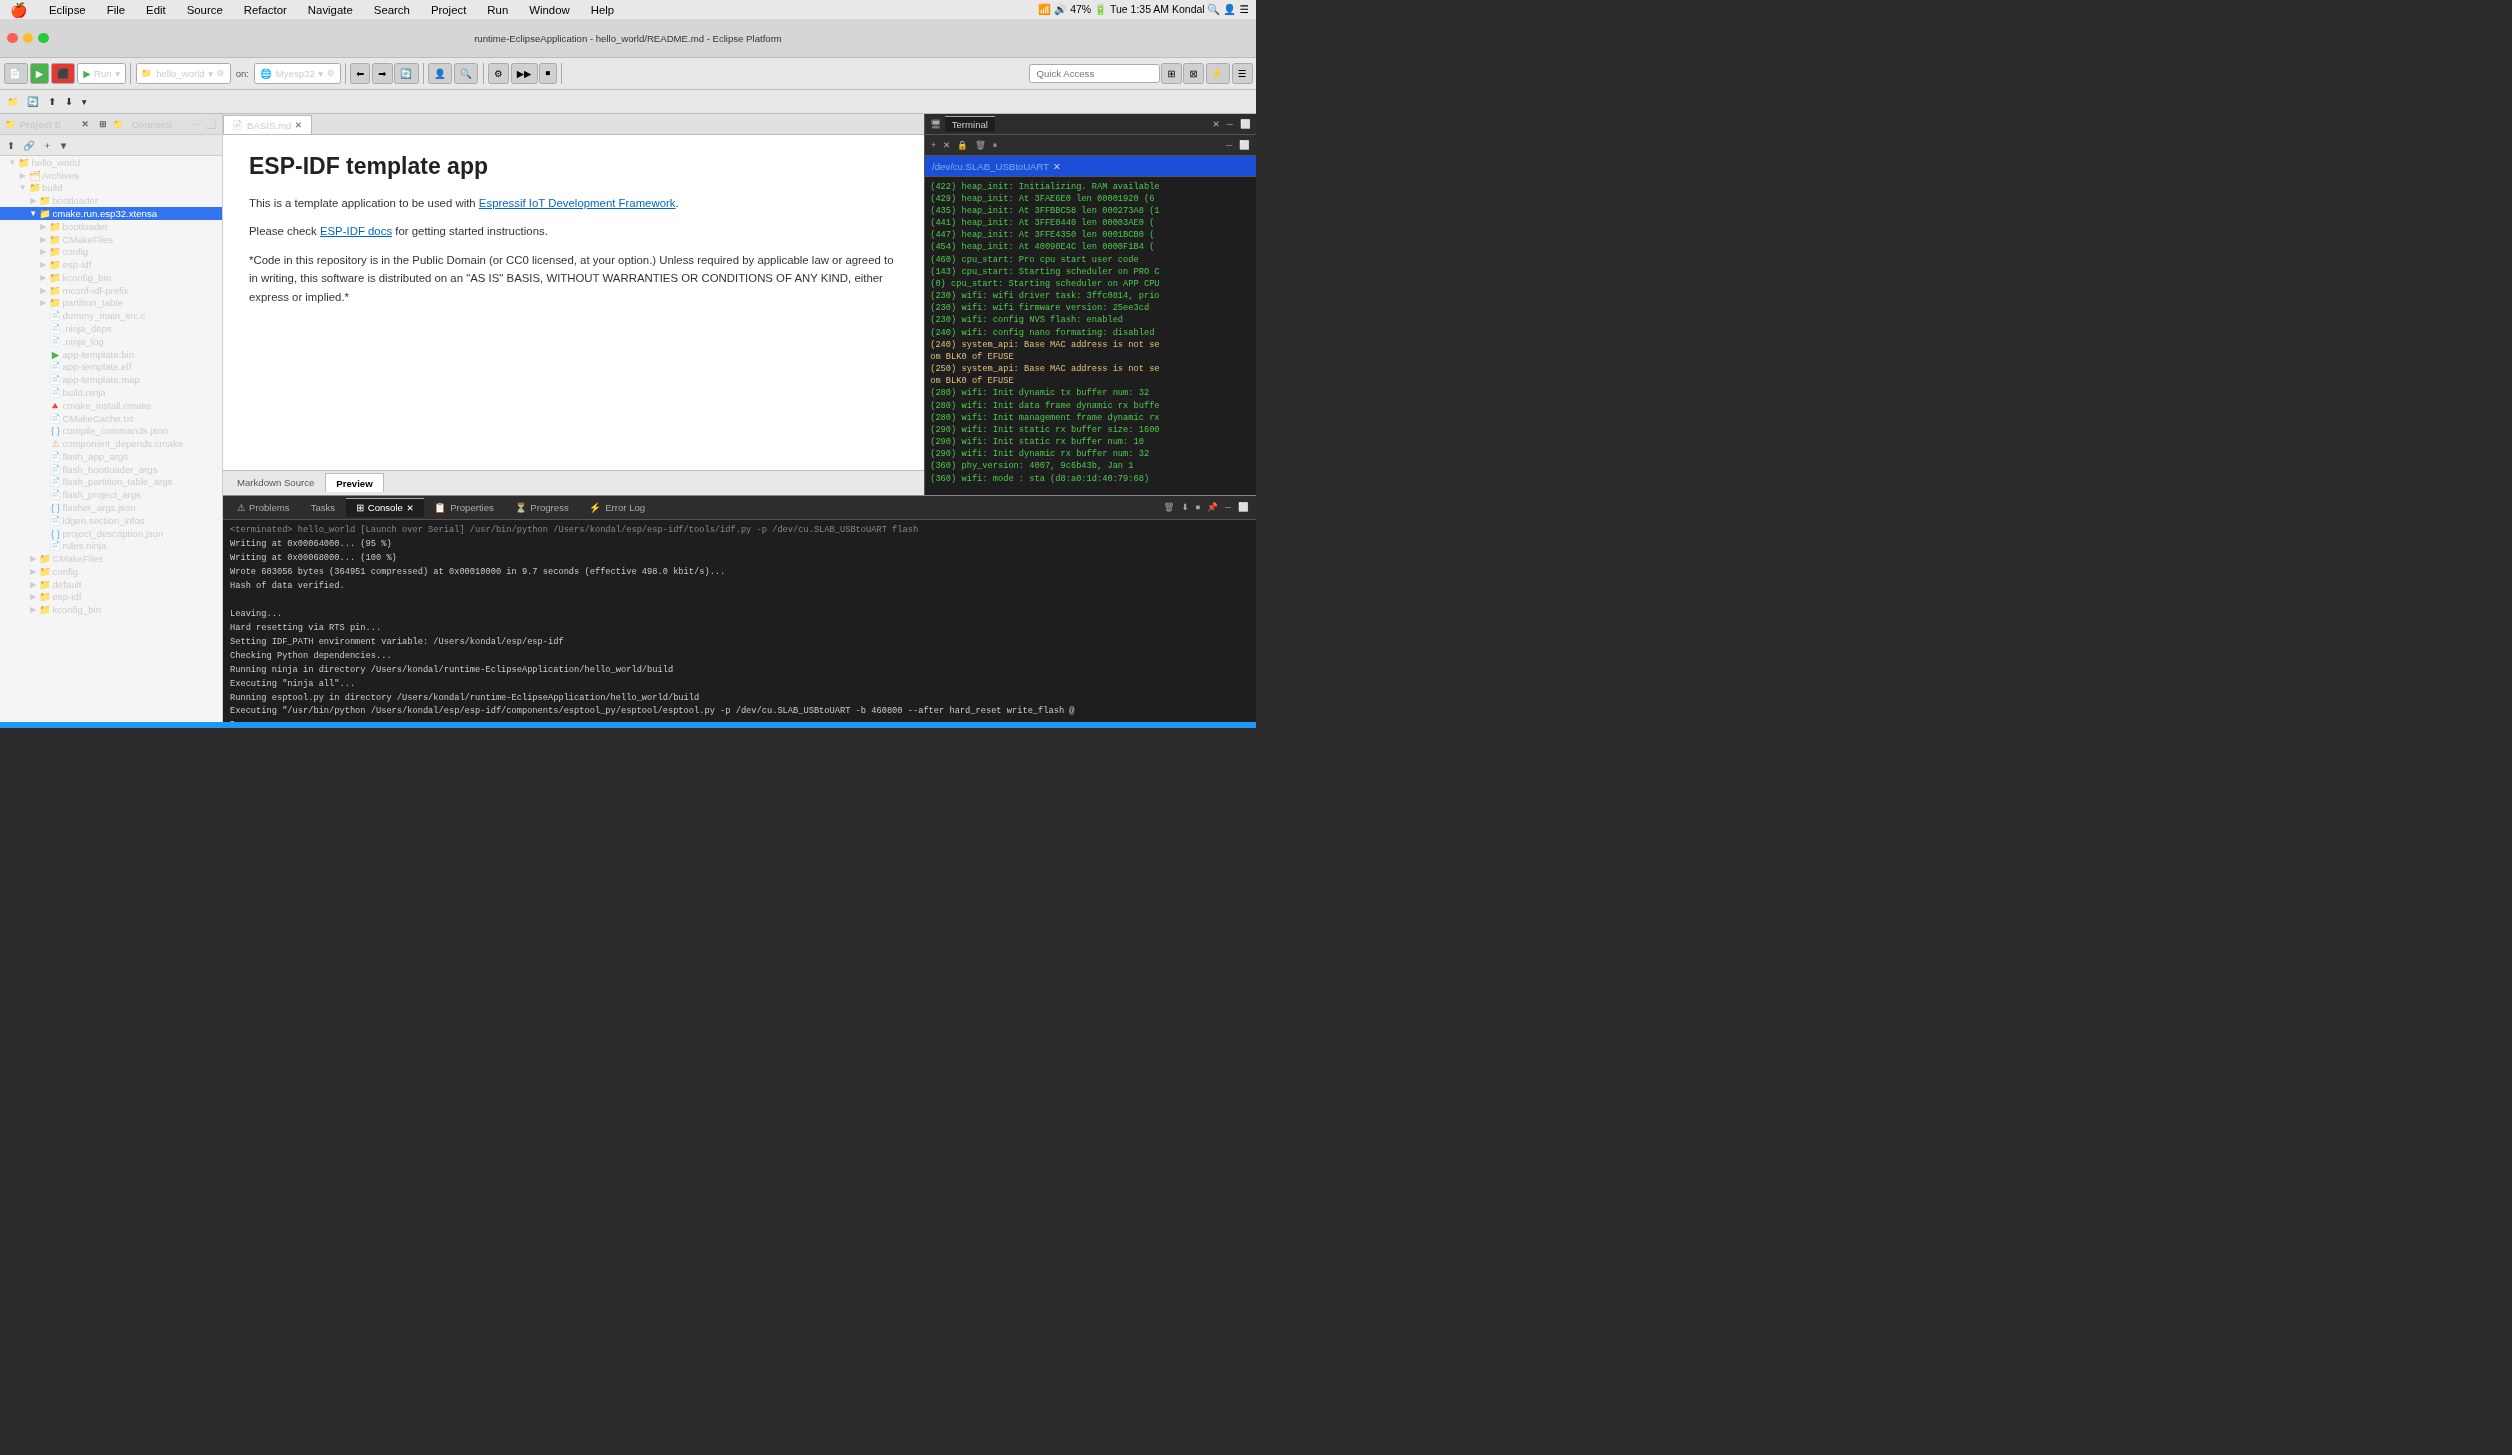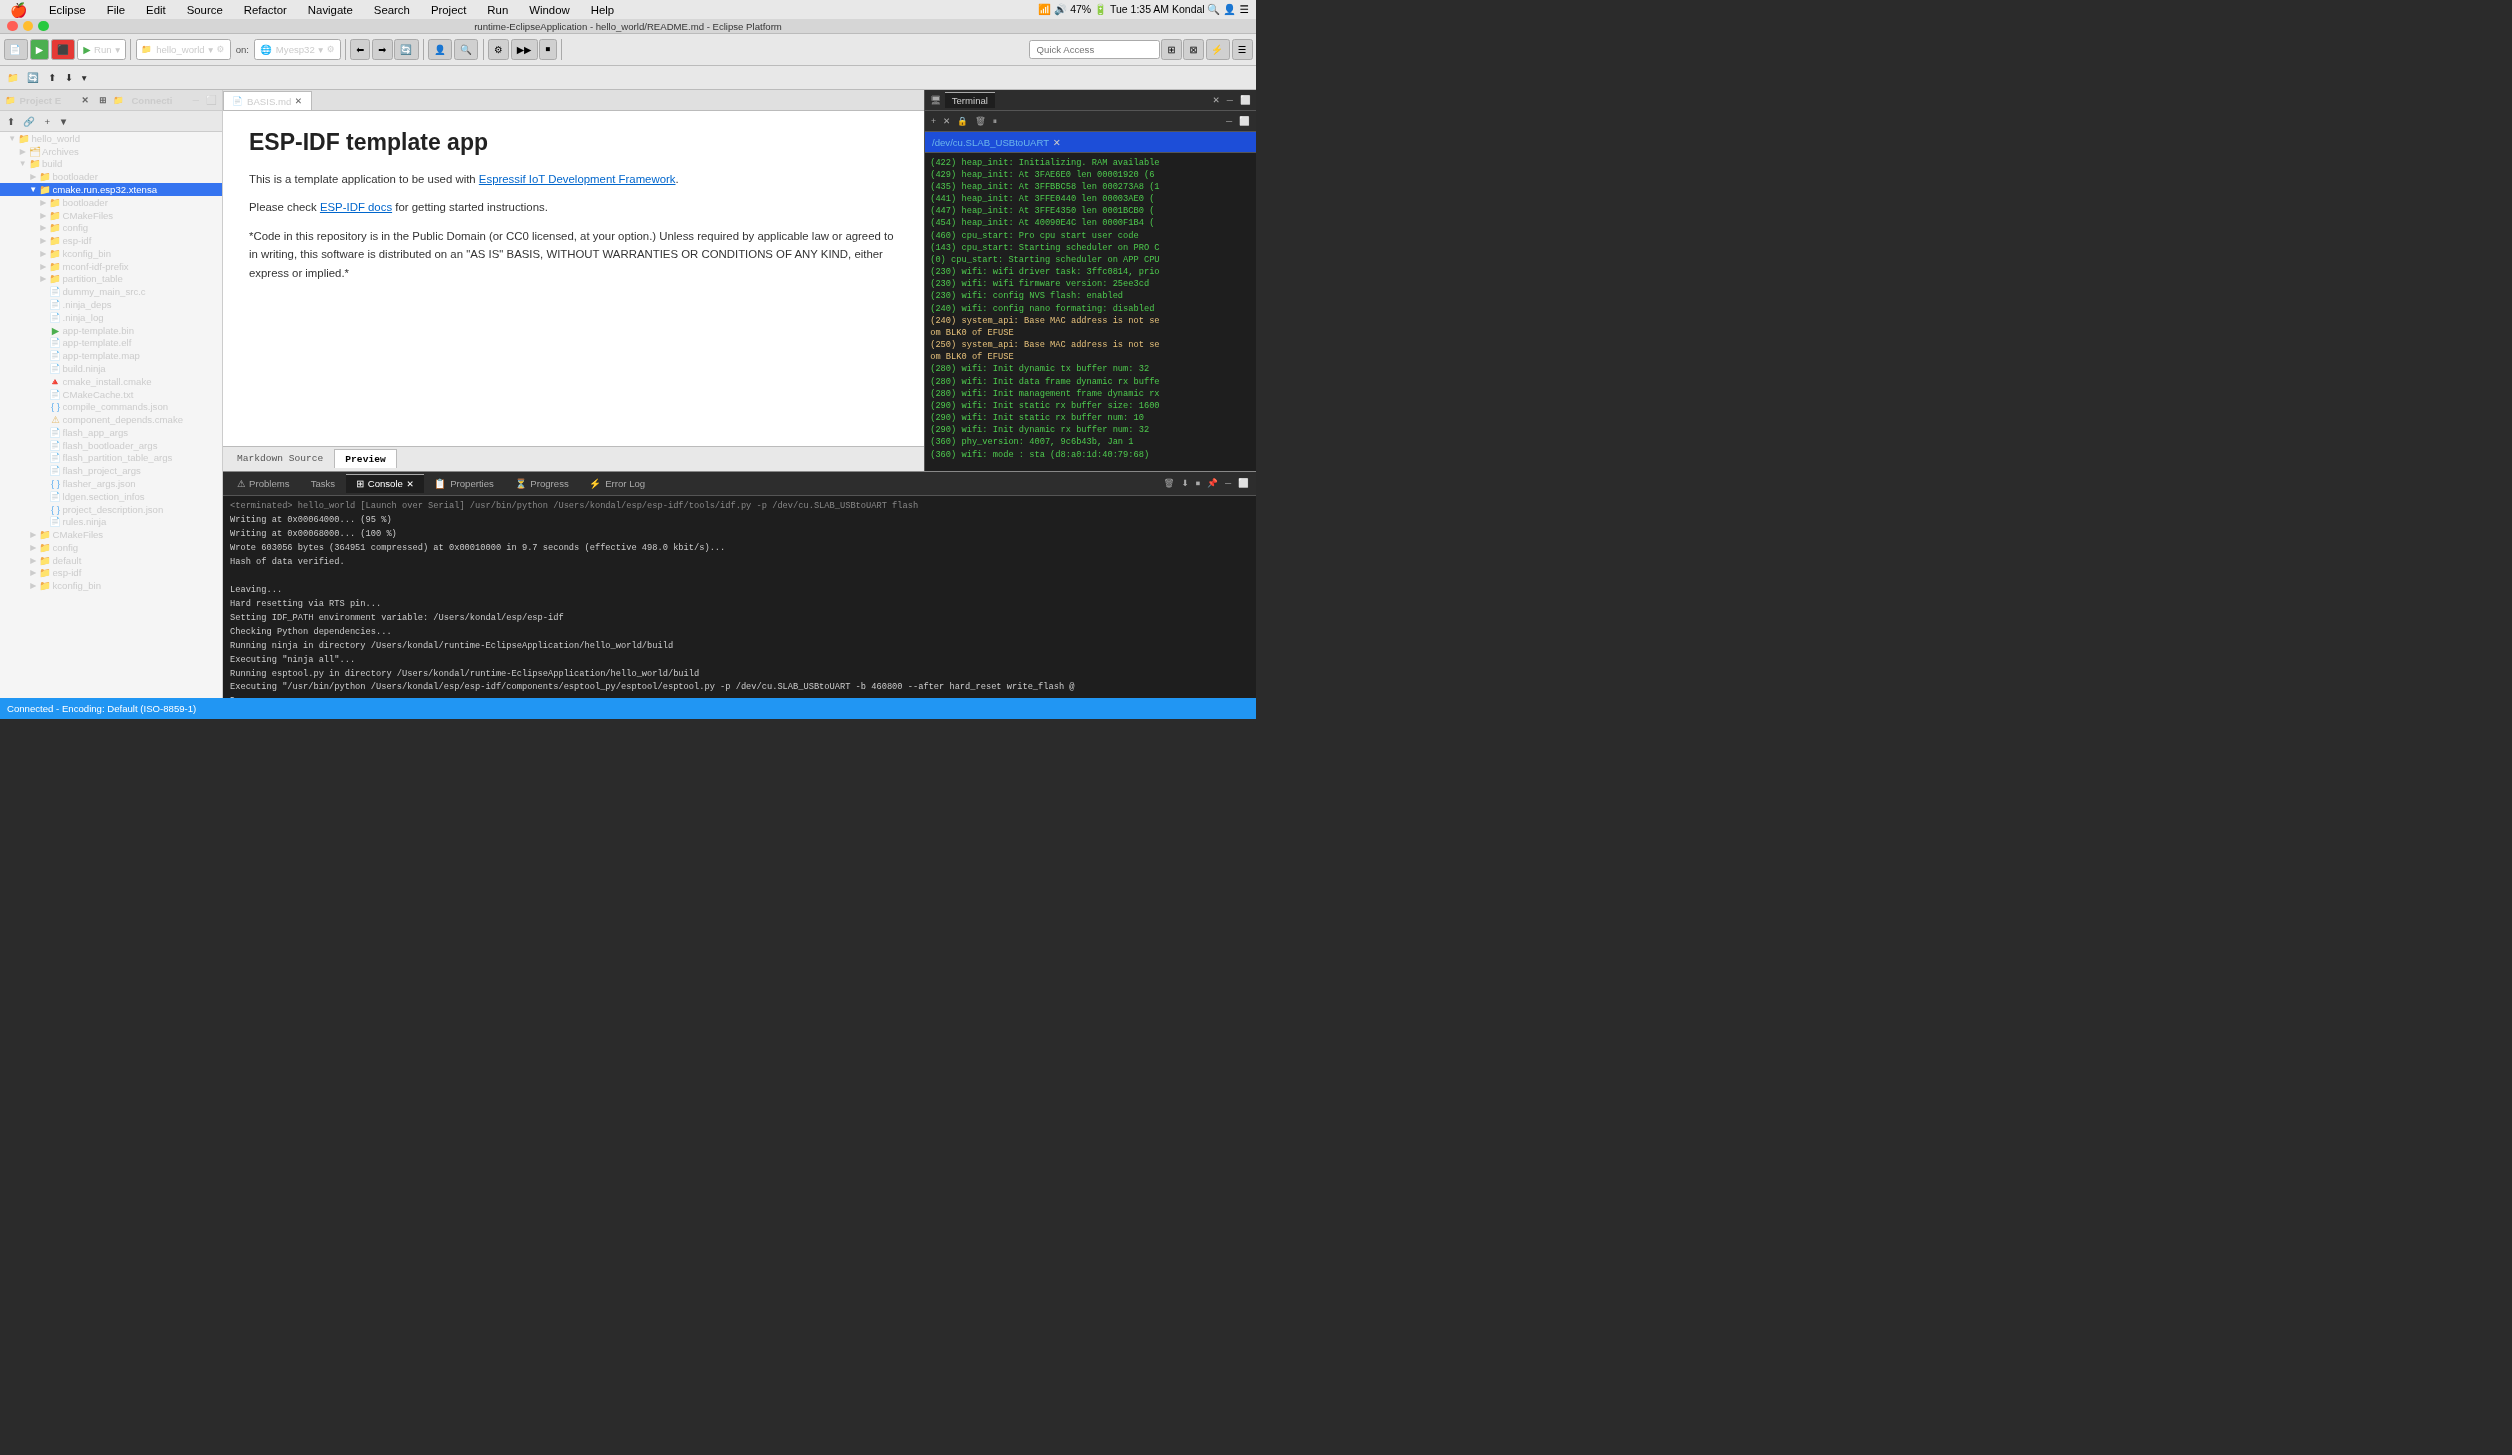--- a/index.html
+++ b/index.html
@@ -4,21 +4,21 @@
   <style>
     * { box-sizing: border-box; margin: 0; padding: 0; }
     body { font-family: -apple-system, 'Helvetica Neue', Arial, sans-serif; font-size: 10.5px; background: #2b2b2b; color: #ccc; overflow: hidden; width: 1256px; height: 728px; }
 
     
     .menubar { background: #e8e8e8; height: 19px; display: flex; align-items: center; padding: 0 7px; gap: 14px; font-size: 11.4px; color: #000; }
     .menubar-item { cursor: pointer; padding: 0 3.5px; }
     .menubar-apple { font-size: 14px; }
 
     
-    .titlebar { background: #d6d6d6; height: 15px; display: flex; align-items: center; justify-content: center; position: relative; border-bottom: 0.9px solid #bbb; }
+    .titlebar { background: #d6d6d6; height: 39px; display: flex; align-items: center; justify-content: center; position: relative; border-bottom: 0.9px solid #bbb; }
     .traffic-lights { position: absolute; left: 7px; display: flex; gap: 5.2px; }
     .traffic-light { width: 10.5px; height: 10.5px; border-radius: 50%; cursor: pointer; }
     .tl-red { background: #ff5f56; }
     .tl-yellow { background: #ffbd2e; }
     .tl-green { background: #27c93f; }
 
     
     .toolbar { background: #e8e8e8; height: 31.5px; display: flex; align-items: center; padding: 0 3.5px; gap: 1.7px; border-bottom: 0.9px solid #bbb; }
     .toolbar-btn { background: #d0d0d0; border: 0.9px solid #aaa; border-radius: 2.6px; padding: 1.7px 5.2px; font-size: 9.6px; cursor: pointer; height: 21px; display: flex; align-items: center; gap: 2.6px; }
     .toolbar-btn.green { background: #4caf50; color: white; }
@@ -53,21 +53,21 @@
     .tab-close { font-size: 8.7px; color: #666; cursor: pointer; }
 
     
     .editor-content { flex: 1; background: white; overflow-y: auto; padding: 17.5px 26px; }
     .editor-content h1 { font-size: 23px; font-weight: bold; color: #222; margin-bottom: 14px; border-bottom: none; }
     .editor-content p { font-size: 11.4px; line-height: 1.6; color: #333; margin-bottom: 10.5px; }
     .editor-content a { color: #0066cc; text-decoration: underline; }
 
     
     .editor-bottom { border-top: 0.9px solid #bbb; background: #e8e8e8; height: 24.5px; display: flex; align-items: center; padding: 0 3.5px; }
-    .source-tab { padding: 3.5px 10.5px; font-size: 9.6px; cursor: pointer; color: #555; font-family: Liberation Mono, monospace; }
+    .source-tab { padding: 3.5px 10.5px; font-size: 9.6px; cursor: pointer; color: #555; }
     .source-tab.active { background: #ffffff; border: 0.9px solid #bbb; border-bottom: none; font-weight: bold; color: #000; }
 
     
     .terminal-panel { width: 332px; background: #1e1e1e; border-left: 0.9px solid #555; display: flex; flex-direction: column; }
     .terminal-header { background: #2d2d2d; height: 21px; display: flex; align-items: center; padding: 0 5.2px; gap: 3.5px; border-bottom: 0.9px solid #555; }
     .terminal-tab { font-size: 9.6px; color: #ccc; padding: 1.7px 7px; cursor: pointer; }
     .terminal-tab.active { background: #1e1e1e; border-top: 0.9px solid #aaa; }
     .terminal-tools { background: #2d2d2d; height: 21px; display: flex; align-items: center; padding: 0 3.5px; gap: 1.7px; border-bottom: 0.9px solid #555; }
     .terminal-tools-btn { background: transparent; border: none; color: #aaa; font-size: 8.7px; cursor: pointer; padding: 1.7px 2.6px; }
     .terminal-device { background: #1d4ed8; height: 21px; display: flex; align-items: center; padding: 0 7px; border-bottom: 0.9px solid #555; font-size: 9.6px; color: #ccc; gap: 3.5px; }

